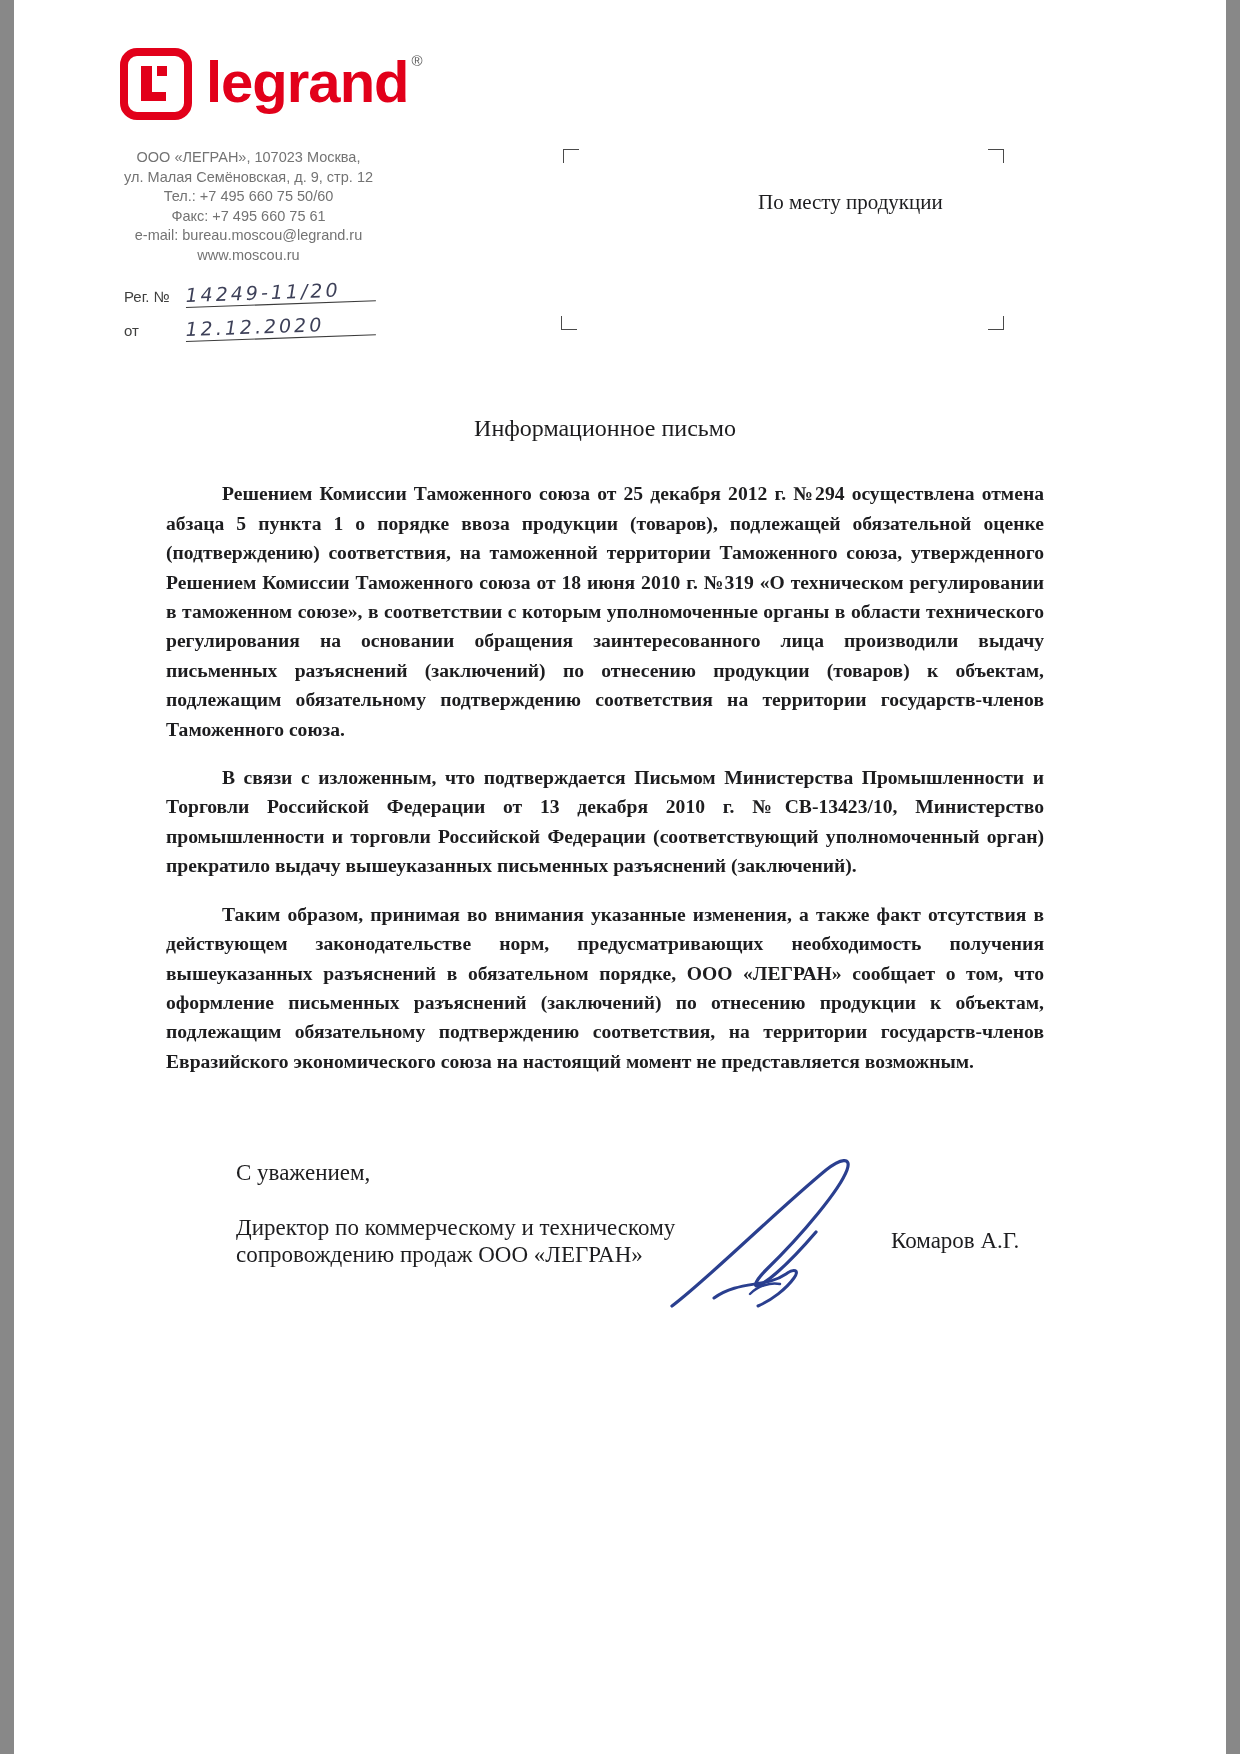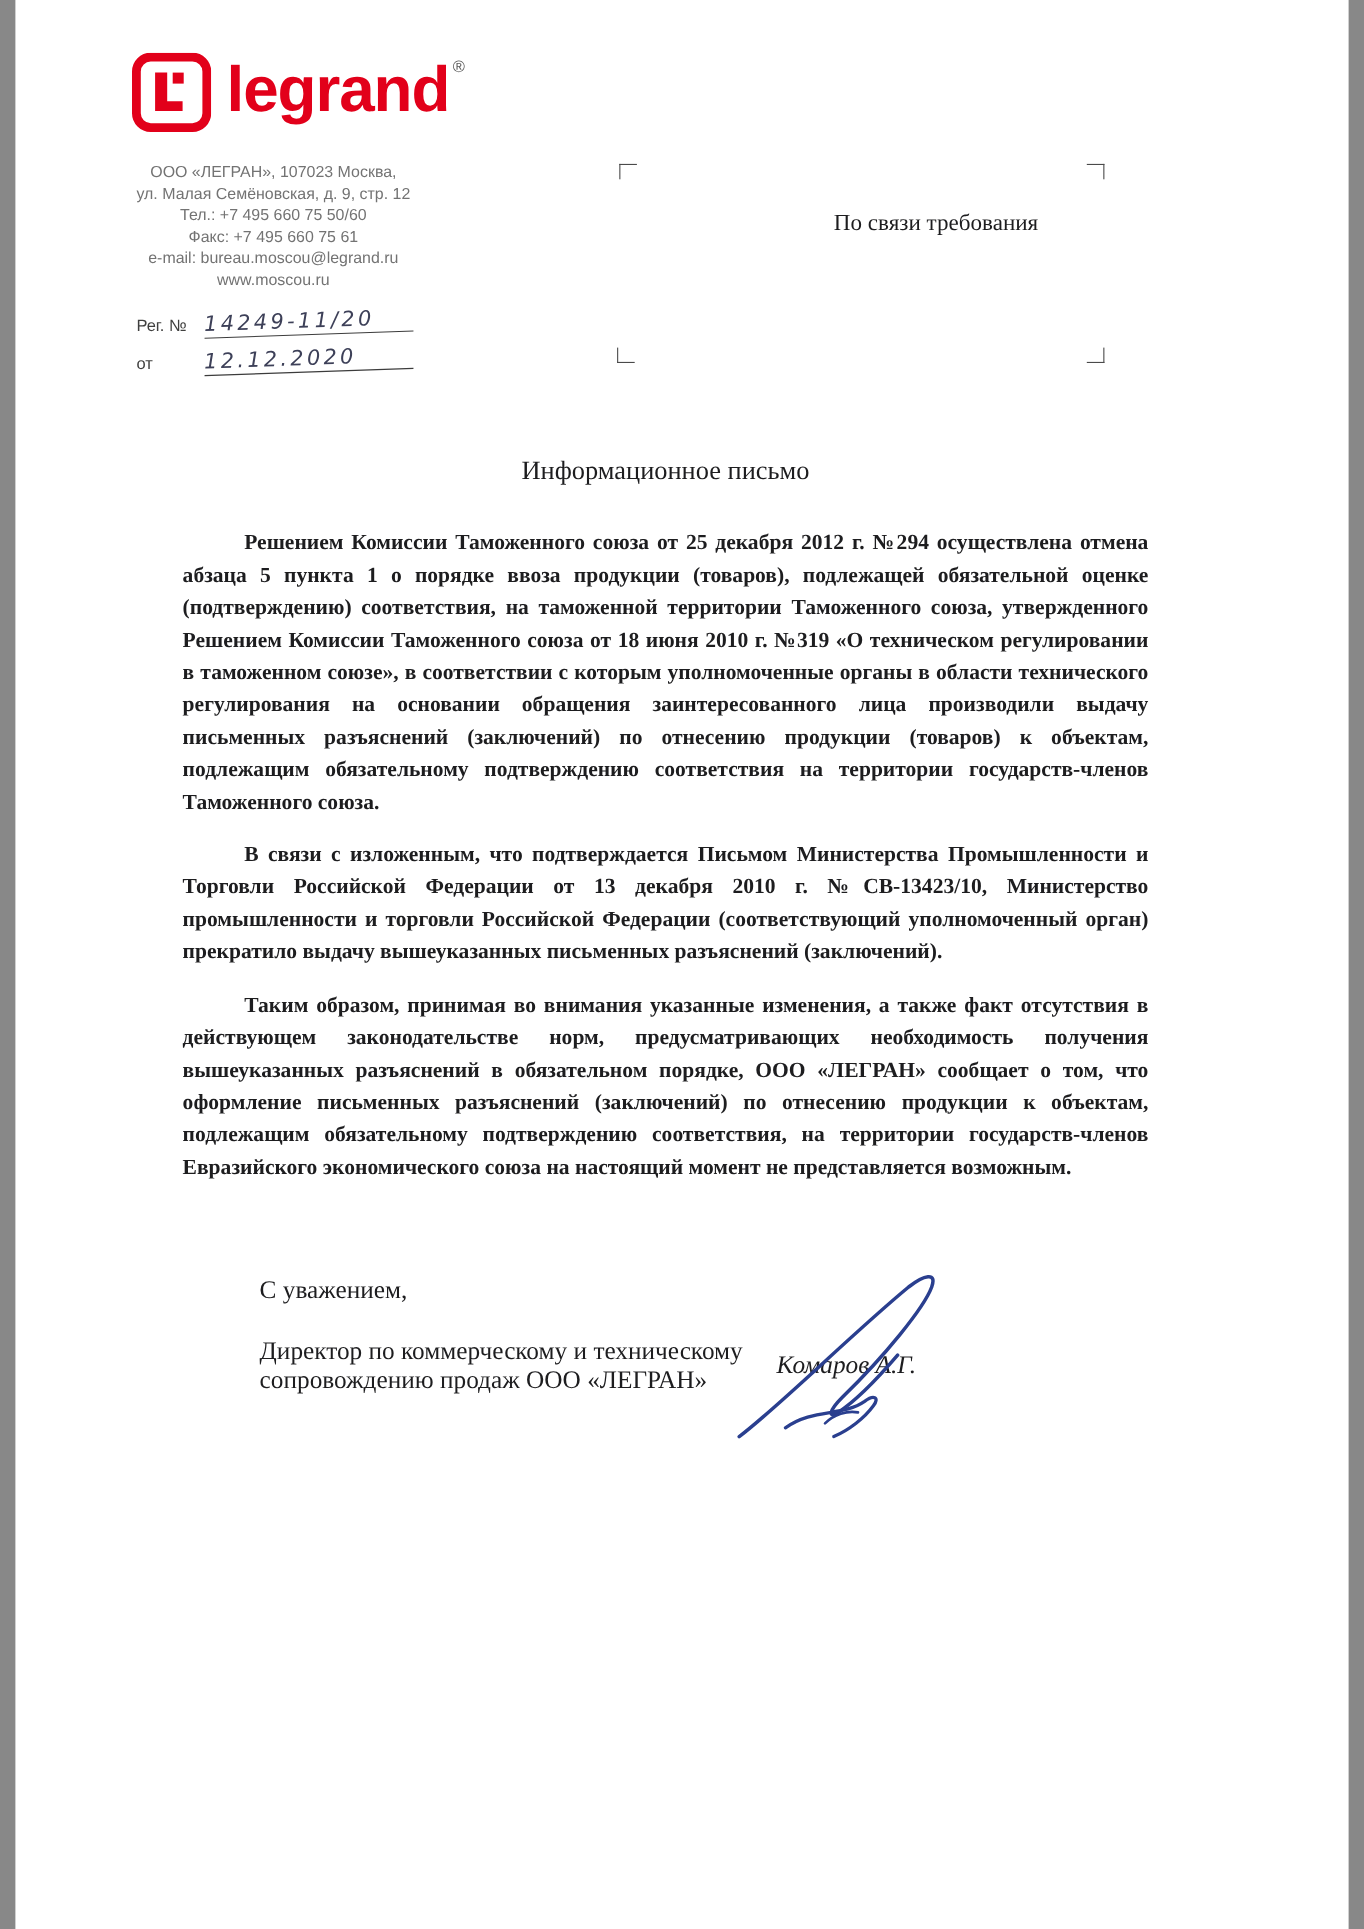--- a/index.html
+++ b/index.html
@@ -84,21 +84,21 @@
     font-size: 19.6px; line-height: 29.4px;
   }
   .letter-title { text-align: center; font-size: 24px; margin-bottom: 36px; }
   .body p { text-align: justify; text-indent: 56px; margin-bottom: 19px; font-weight: bold; }
 
   
   .closing { margin-top: 82px; font-size: 23px; padding-left: 70px; }
   .salutation { margin-bottom: 26px; }
   .closing-row { display: flex; align-items: center; }
   .position { width: 470px; line-height: 27px; }
-  .signer { white-space: nowrap; font-style: italic; }
+  .signer { margin-left: 185px; white-space: nowrap; }
 
   
   .signature { position: absolute; left: 640px; top: 1148px; width: 240px; height: 175px; }
 </style>
 </head>
 <body>
 
 <div class="page">
 
   <div class="logo">
@@ -127,21 +127,21 @@
     <div class="regrow">
       <span class="reglabel">от</span><span class="handwrite">12.12.2020</span>
     </div>
   </div>
 
   <div class="corner tl"></div>
   <div class="corner tr"></div>
   <div class="corner bl"></div>
   <div class="corner br"></div>
 
-  <div class="recipient">По связи требования</div>
+  <div class="recipient">По месту продукции</div>
 
   <div class="body">
     <div class="letter-title">Информационное письмо</div>
     <p>Решением Комиссии Таможенного союза от 25 декабря 2012 г. №294 осуществлена отмена абзаца 5 пункта 1 о порядке ввоза продукции (товаров), подлежащей обязательной оценке (подтверждению) соответствия, на таможенной территории Таможенного союза, утвержденного Решением Комиссии Таможенного союза от 18 июня 2010 г. №319 «О техническом регулировании в таможенном союзе», в соответствии с которым уполномоченные органы в области технического регулирования на основании обращения заинтересованного лица производили выдачу письменных разъяснений (заключений) по отнесению продукции (товаров) к объектам, подлежащим обязательному подтверждению соответствия на территории государств-членов Таможенного союза.</p>
     <p>В связи с изложенным, что подтверждается Письмом Министерства Промышленности и Торговли Российской Федерации от 13 декабря 2010 г. №СВ-13423/10, Министерство промышленности и торговли Российской Федерации (соответствующий уполномоченный орган) прекратило выдачу вышеуказанных письменных разъяснений (заключений).</p>
     <p>Таким образом, принимая во внимания указанные изменения, а также факт отсутствия в действующем законодательстве норм, предусматривающих необходимость получения вышеуказанных разъяснений в обязательном порядке, ООО «ЛЕГРАН» сообщает о том, что оформление письменных разъяснений (заключений) по отнесению продукции к объектам, подлежащим обязательному подтверждению соответствия, на территории государств-членов Евразийского экономического союза на настоящий момент не представляется возможным.</p>
 
     <div class="closing">
       <div class="salutation">С уважением,</div>
       <div class="closing-row">

